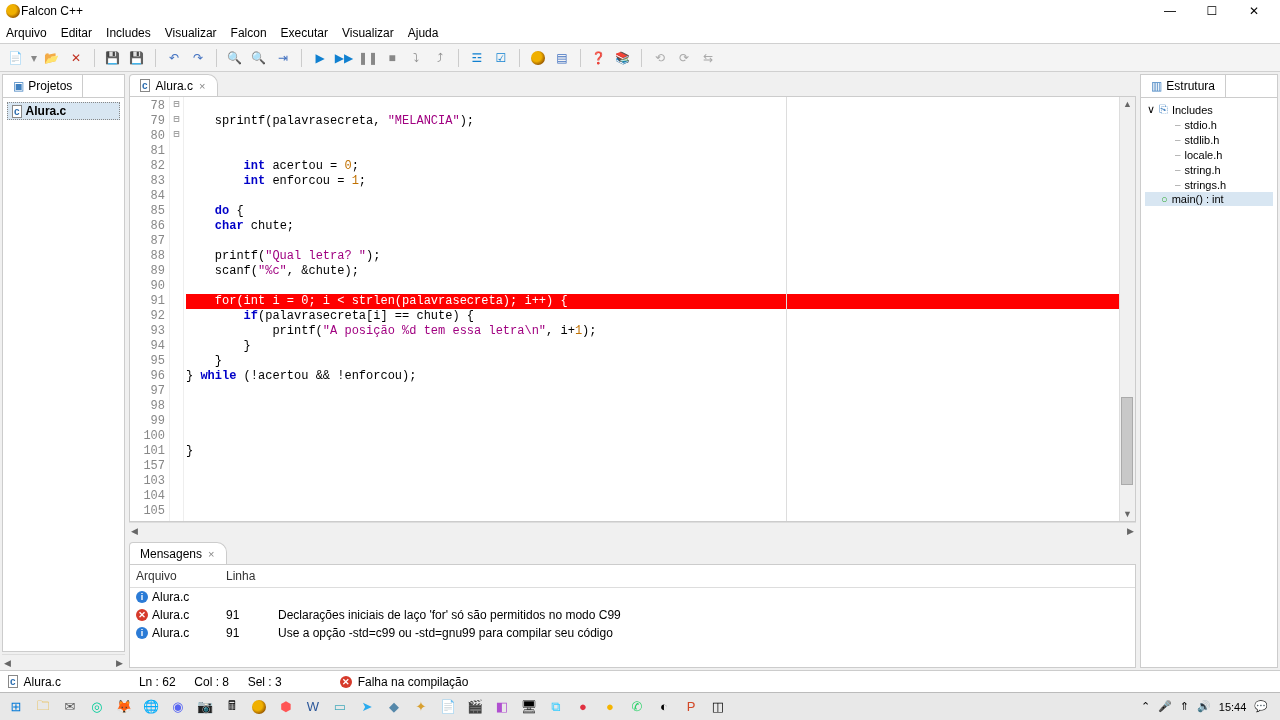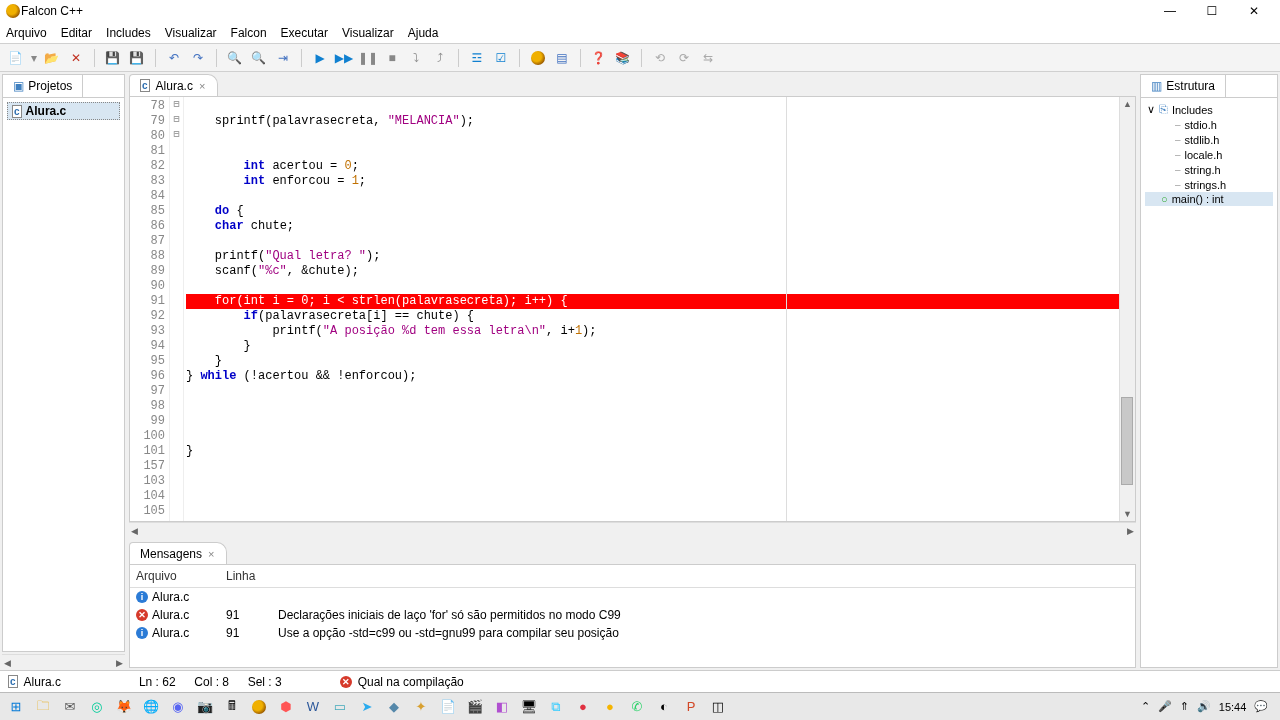--- a/index.html
+++ b/index.html
@@ -287,21 +287,21 @@
             </div>
             <div class="c2">91</div>
             <div class="c3">Declarações iniciais de laço 'for' só são permitidos no modo C99</div>
           </div>
           <div class="msg-row">
             <div class="c1">
               <span class="i-info">i</span>
               <span>Alura.c</span>
             </div>
             <div class="c2">91</div>
-            <div class="c3">Use a opção -std=c99 ou -std=gnu99 para compilar seu posição</div>
+            <div class="c3">Use a opção -std=c99 ou -std=gnu99 para compilar seu código</div>
           </div>
         </div>
     </div>
   </div>
 
   <div class="struct-panel">
     <div class="panel-tab">
       <div class="tab">
         <span style="color:#4080c0">▥</span>
         <span>Estrutura</span>
@@ -346,21 +346,21 @@
     <span style="color:#3070b0;font-size:10px;font-weight:bold;border:1px solid #888;padding:0 1px;background:#fff">c</span>
     <span>Alura.c</span>
   </div>
   <div class="sect" style="margin-left:60px;">
     <span>Ln : 62</span>&nbsp;&nbsp;
     <span>Col : 8</span>&nbsp;&nbsp;
     <span>Sel : 3</span>
   </div>
   <div class="sect" style="margin-left:40px;">
     <span class="i-err">✕</span>
-    <span>Qual na compilação</span>
+    <span>Falha na compilação</span>
   </div>
 </div>
 
 <div class="taskbar">
   <div class="tb-icon" style="color:#0078d7">⊞</div>
   <div class="tb-icon" style="color:#e8b020">🗀</div>
   <div class="tb-icon" style="color:#555">✉</div>
   <div class="tb-icon" style="color:#0c9">◎</div>
   <div class="tb-icon" style="color:#e66">🦊</div>
   <div class="tb-icon">🌐</div>

